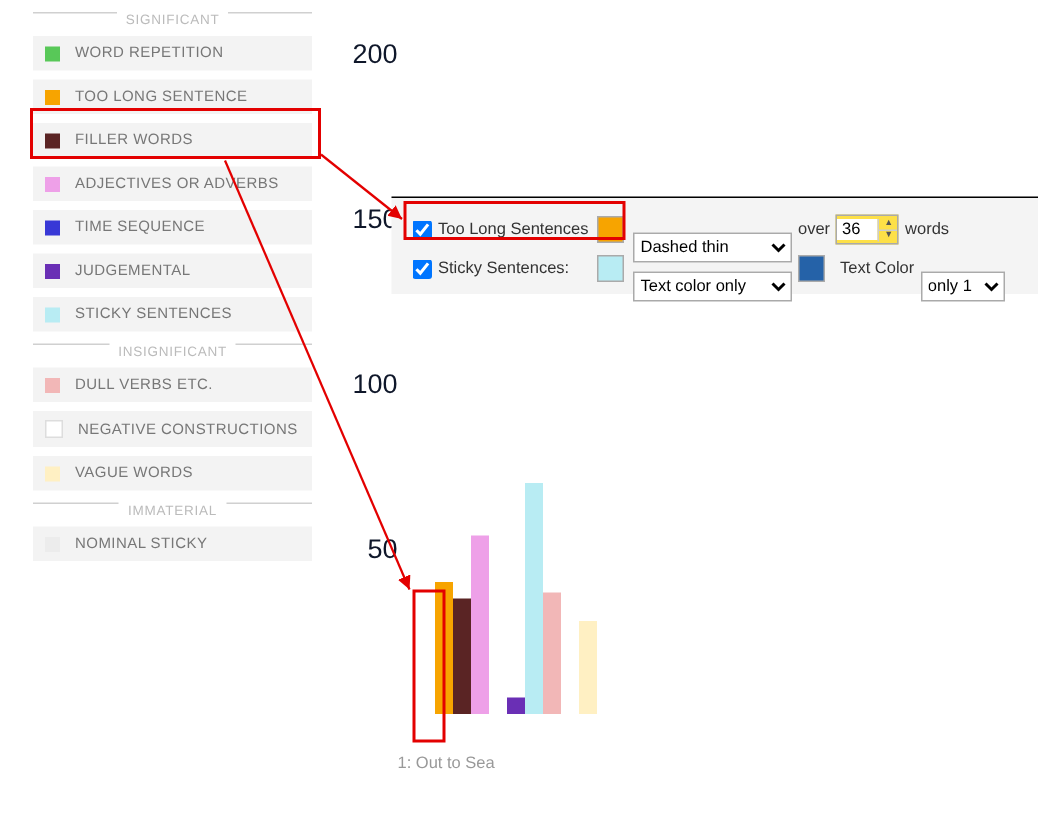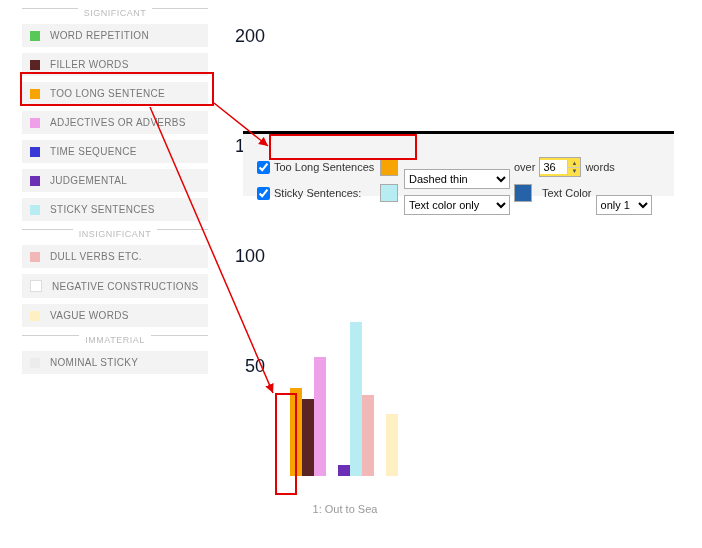--- a/index.html
+++ b/index.html
@@ -69,48 +69,48 @@
     font-size: 18px;
     text-align: right;
     width: 40px;
     right: 425px;
   }
   .chart-title {
     position: absolute;
     top: 503px;
     left: 35px;
     width: 160px;
-    text-align: center;
+    text-align: left;
     color: #999;
     font-size: 11px;
   }
   .bars {
     position: absolute;
     left: 48px;
     bottom: 54px;
     width: 180px;
     height: 460px;
   }
   .bar {
     position: absolute;
     bottom: 0;
     width: 12px;
   }
 
   
   .settings {
     position: absolute;
-    left: 243px;
+    left: 261px;
     top: 131px;
     width: 431px;
     height: 65px;
     background: #f4f4f4;
-    border-top: 3px solid #000000;
+    border-top: 1px solid #000000;
     box-sizing: border-box;
-    padding: 22px 10px 6px 14px;
+    padding: 10px 10px 6px 14px;
     font-size: 11px;
     color: #333;
   }
   .settings .row {
     display: flex;
     align-items: center;
     height: 22px;
     margin-bottom: 4px;
   }
   .settings input[type="checkbox"] {
@@ -190,26 +190,26 @@
     <div class="section-header">
       <div class="rule"></div>
       <span>SIGNIFICANT</span>
       <div class="rule"></div>
     </div>
     <div class="legend-item">
       <span class="swatch" style="background: rgb(88, 200, 88);"></span>
       <span>WORD REPETITION</span>
     </div>
     <div class="legend-item">
+      <span class="swatch" style="background: rgb(247, 164, 0);"></span>
+      <span>TOO LONG SENTENCE</span>
+    </div>
+    <div class="legend-item">
       <span class="swatch" style="background: rgb(90, 36, 36);"></span>
       <span>FILLER WORDS</span>
-    </div>
-    <div class="legend-item">
-      <span class="swatch" style="background: rgb(247, 164, 0);"></span>
-      <span>TOO LONG SENTENCE</span>
     </div>
     <div class="legend-item">
       <span class="swatch" style="background: rgb(238, 160, 232);"></span>
       <span>ADJECTIVES OR ADVERBS</span>
     </div>
     <div class="legend-item">
       <span class="swatch" style="background: rgb(56, 56, 214);"></span>
       <span>TIME SEQUENCE</span>
     </div>
     <div class="legend-item">

